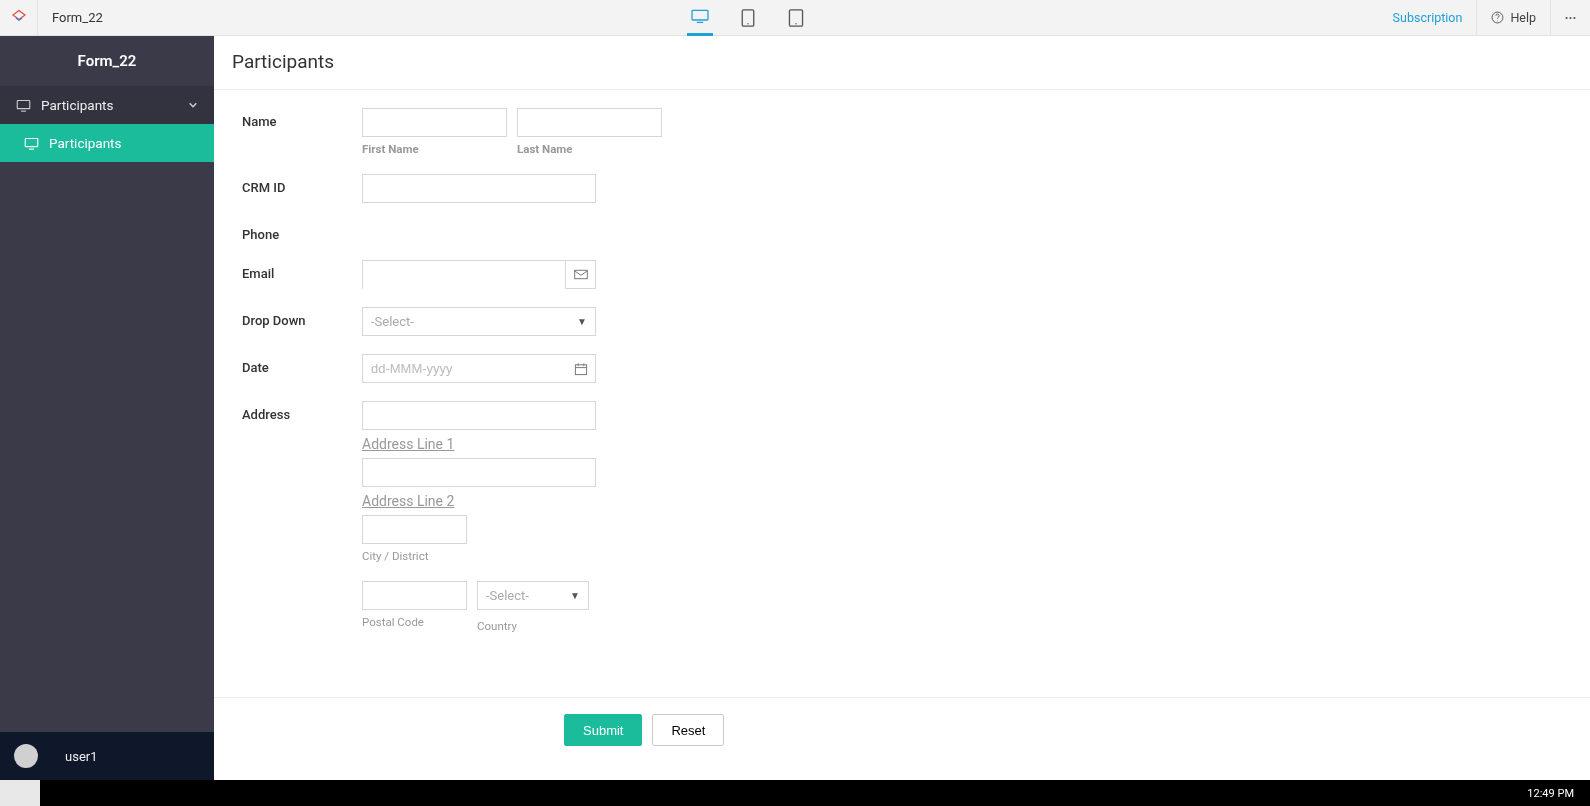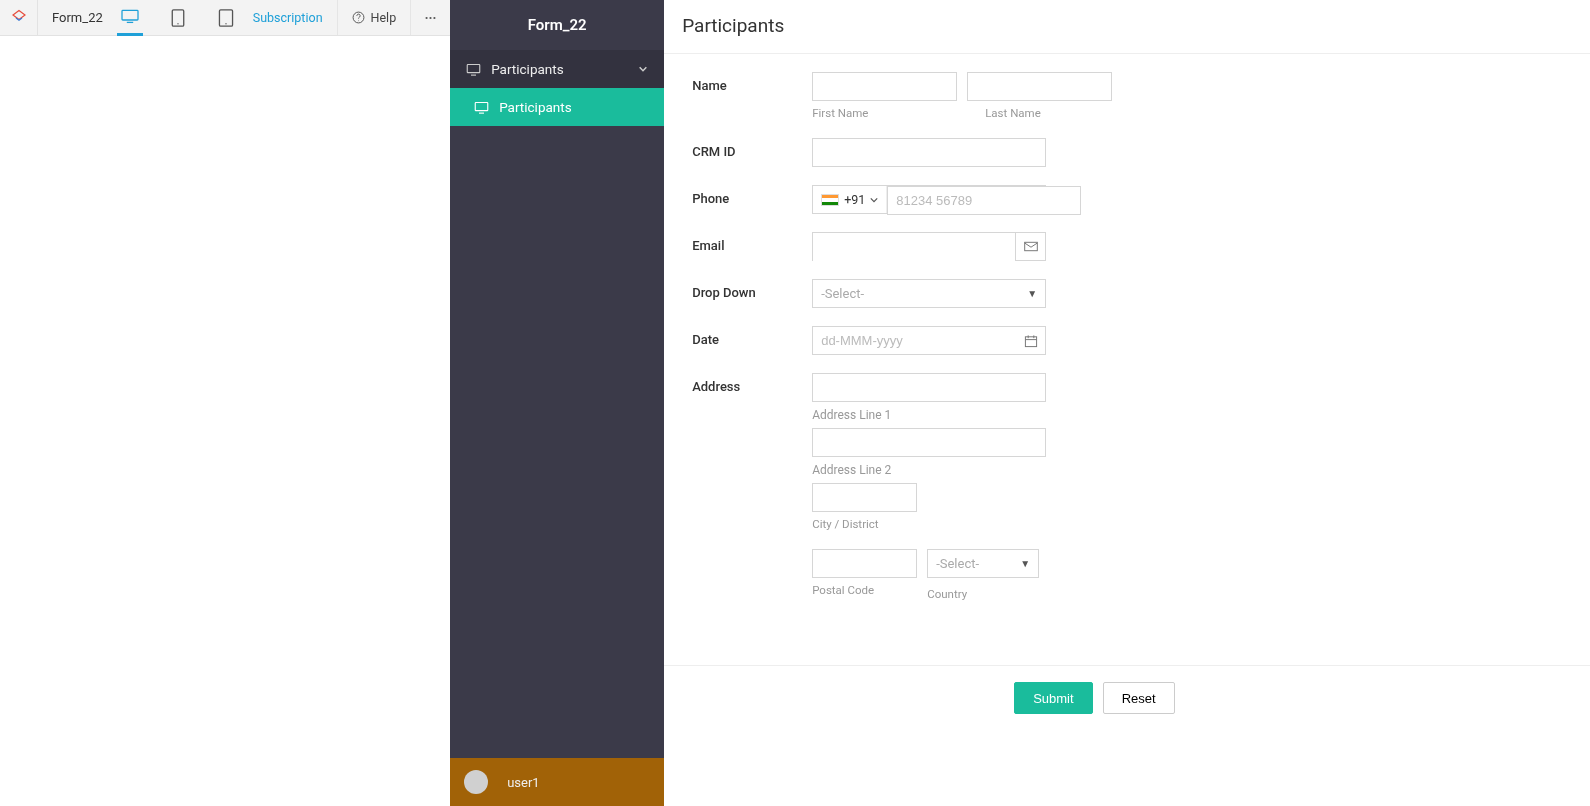--- a/index.html
+++ b/index.html
@@ -1,17 +1,17 @@
 <!DOCTYPE html>
 <html><head>
 <meta charset="utf-8">
 <style>
 * { box-sizing: border-box; margin: 0; padding: 0; }
 body { font-family: -apple-system, BlinkMacSystemFont, "Segoe UI", Roboto, sans-serif; font-size: 13px; color: #333; background: #fff; overflow: hidden; }
-.app { width: 1590px; height: 806px; display: flex; }
+.app { width: 1590px; height: 806px; display: flex; flex-direction: column; }
 
 
 .topbar { height: 36px; background: #f3f3f3; border-bottom: 1px solid #e2e2e2; display: flex; align-items: stretch; }
 .topbar-left { display: flex; align-items: stretch; }
 .logo-cell { width: 38px; display: flex; align-items: center; justify-content: center; border-right: 1px solid #e2e2e2; }
 .app-title { padding: 0 14px; display: flex; align-items: center; font-size: 13px; color: #333; }
 .topbar-center { flex: 1; display: flex; align-items: center; justify-content: center; gap: 22px; }
 .device-icon { width: 26px; height: 36px; display: flex; align-items: center; justify-content: center; cursor: pointer; color: #555; }
 .device-icon.active { border-bottom: 3px solid #1fa0d8; color: #1fa0d8; }
 .topbar-right { display: flex; align-items: stretch; }
@@ -23,33 +23,33 @@
 .main { flex: 1; display: flex; overflow: hidden; }
 
 
 .sidebar { width: 214px; background: #3B3A49; display: flex; flex-direction: column; color: #fff; }
 .sb-title { height: 50px; display: flex; align-items: center; justify-content: center; font-size: 15px; font-weight: 600; }
 .sb-section { height: 38px; display: flex; align-items: center; padding: 0 16px; font-size: 13.5px; color: #eee; background: #33323f; cursor: pointer; gap: 10px; }
 .sb-section .chev { margin-left: auto; }
 .sb-item { height: 38px; display: flex; align-items: center; padding: 0 16px 0 24px; font-size: 13.5px; color: #ddd; cursor: pointer; gap: 10px; }
 .sb-item.active { background: #1abc9c; color: #fff; }
 .sb-spacer { flex: 1; }
-.sb-user { height: 48px; display: flex; align-items: center; padding: 0 14px; gap: 19px; background: #a16207; font-size: 13px; color: #eee; }
+.sb-user { height: 48px; display: flex; align-items: center; padding: 0 14px; gap: 27px; background: #0f172a; font-size: 13px; color: #eee; }
 .avatar { width: 24px; height: 24px; border-radius: 50%; background: #d0d0d0; }
 
 
 .content { flex: 1; display: flex; flex-direction: column; overflow-y: auto; background: #fff; }
 .page-head { padding: 14px 18px 16px; font-size: 19px; font-weight: 400; color: #333; border-bottom: 1px solid #eee; }
 .form-area { padding: 18px 28px 40px; }
 .form-row { display: flex; align-items: flex-start; margin-bottom: 18px; }
 .flabel { width: 120px; padding-top: 6px; font-size: 13px; color: #333; font-weight: 500; }
 .fcontrol { display: flex; flex-direction: column; }
 .hpair { display: flex; gap: 10px; }
 .sublabel { font-size: 11.5px; color: #999; margin-top: 5px; }
-.sublabels { display: flex; gap: 28px; }
+.sublabels { display: flex; gap: 10px; font-weight: bold; }
 .sublabels > span:first-child { width: 145px; }
 
 input[type=text], .input-like { height: 29px; border: 1px solid #d6d6d6; padding: 0 8px; font-size: 13px; color: #333; background: #fff; outline: none; }
 input[type=text]:focus, .focused { border-color: #1abc9c; }
 .wS { width: 145px; }
 .wM { width: 234px; }
 .wSel { width: 112px; }
 .wPostal { width: 105px; }
 
 .phone-wrap { display: flex; height: 29px; border: 1px solid #d6d6d6; width: 234px; }
@@ -65,21 +65,21 @@
 .select-like { width: 234px; height: 29px; border: 1px solid #d6d6d6; display: flex; align-items: center; padding: 0 8px; font-size: 13px; color: #aaa; cursor: pointer; }
 .select-like .caret { margin-left: auto; color: #555; font-size: 10px; }
 .select-small { width: 112px; }
 
 .date-wrap { width: 234px; height: 29px; border: 1px solid #d6d6d6; display: flex; align-items: center; }
 .date-wrap input { border: none; flex: 1; height: 100%; color: #aaa; }
 .date-wrap input::placeholder { color: #bbb; }
 .date-suffix { width: 28px; display: flex; align-items: center; justify-content: center; color: #777; cursor: pointer; }
 
 .addr-stack > div { margin-bottom: 6px; }
-.addr-sub { font-size: 12px; color: #999; margin-bottom: 12px; }
+.addr-sub { font-size: 14px; color: #999; margin-bottom: 12px; text-decoration: underline; }
 
 .footer-bar { border-top: 1px solid #eee; padding: 16px 0 30px 350px; display: flex; gap: 10px; }
 .btn { height: 32px; padding: 0 18px; border: 1px solid #ccc; background: #fff; font-size: 13px; cursor: pointer; border-radius: 2px; }
 .btn.primary { background: #1abc9c; border-color: #1abc9c; color: #fff; }
 
 .taskbar { height: 26px; background: #000; position: relative; }
 .taskbar-start { position: absolute; left: 0; top: 0; width: 40px; height: 26px; background: #e8e8e8; }
 .taskbar-time { position: absolute; right: 16px; top: 0; height: 26px; display: flex; align-items: center; color: #fff; font-size: 11px; }
 
 svg { display: block; }
@@ -188,32 +188,20 @@
 
         <div class="form-row">
           <div class="flabel">CRM ID</div>
           <div class="fcontrol">
             <input type="text" class="wM" style="">
           </div>
         </div>
 
         <div class="form-row">
           <div class="flabel">Phone</div>
-          <div class="fcontrol">
-            <div class="phone-wrap">
-              <div class="phone-cc">
-                <span class="flag"></span>
-                <span>+91</span>
-                <svg width="8" height="6" viewBox="0 0 10 6">
-                    <path d="M1 1l4 4 4-4" fill="none" stroke="#555" stroke-width="1.5"></path>
-                  </svg>
-              </div>
-              <input type="text" class="phone-in" placeholder="81234 56789" style="">
-            </div>
-          </div>
         </div>
 
         <div class="form-row">
           <div class="flabel">Email</div>
           <div class="fcontrol">
             <div class="email-wrap">
               <input type="text" style="">
               <div class="email-suffix">
                 <svg width="14" height="11" viewBox="0 0 20 14">
                     <rect x="1" y="1" width="18" height="12" fill="none" stroke="#777" stroke-width="1.4"></rect>

